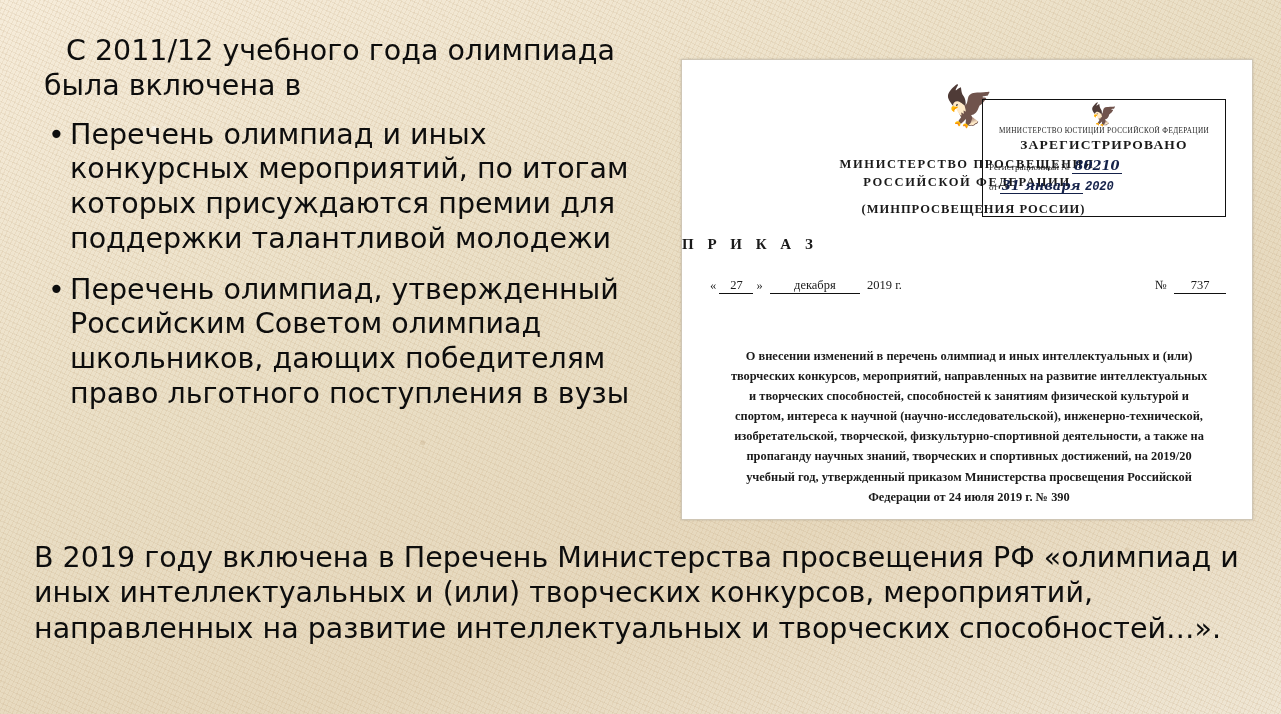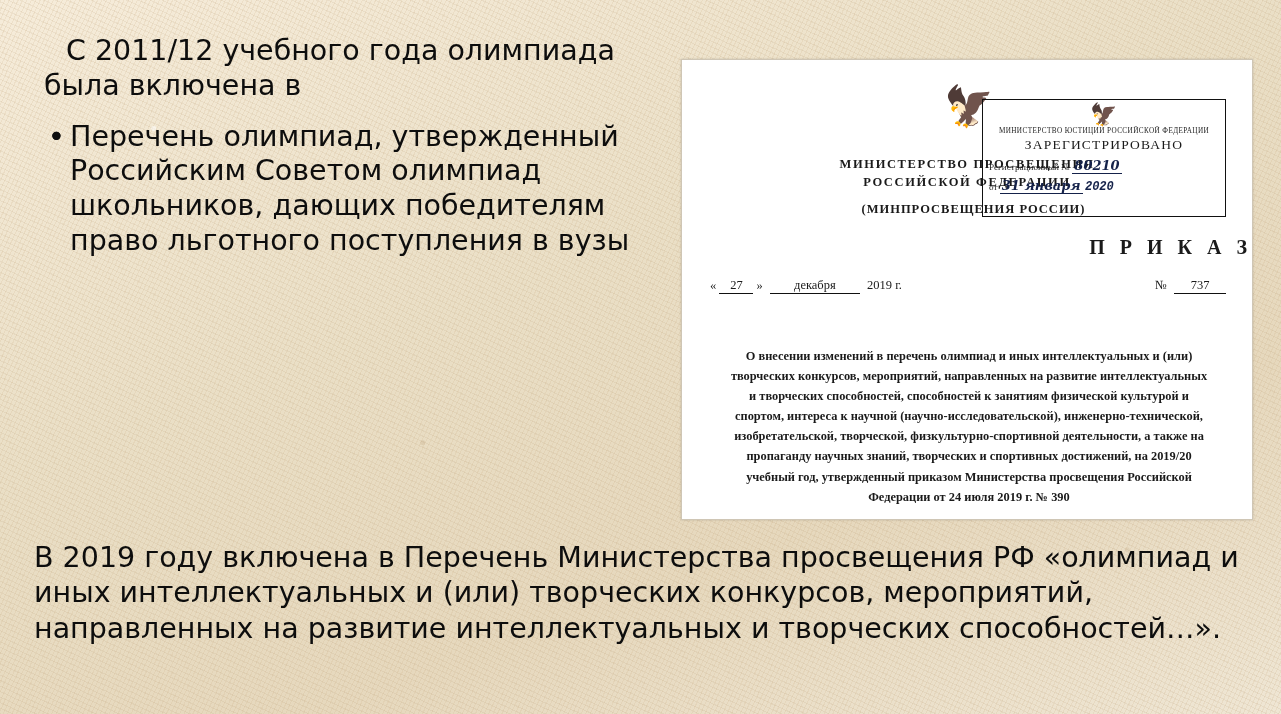--- a/index.html
+++ b/index.html
@@ -124,22 +124,22 @@
     display: block;
     margin-top: 9px;
     letter-spacing: 1.0px;
     padding-left: 13px;
   }
   .prikaz {
     position: absolute;
     left: 0;
     right: 0;
     top: 176px;
-    text-align: right;
-    font-size: 20px;
+    text-align: left;
+    font-size: 15px;
     font-weight: bold;
     letter-spacing: 5px;
   }
   
   .stamp {
     position: absolute;
     right: 26px;
     top: 39px;
     width: 244px;
     height: 118px;
@@ -152,21 +152,21 @@
     font-size: 22px;
     line-height: 22px;
   }
   .stamp-org {
     font-size: 7.2px;
     letter-spacing: 0.4px;
     margin-top: 1px;
   }
   .stamp-title {
     font-size: 13.5px;
-    font-weight: normal;
+    font-weight: bold;
     letter-spacing: 1.2px;
     margin-top: 2px;
   }
   .stamp-line {
     font-size: 9.2px;
     text-align: left;
     margin-top: 5px;
     white-space: nowrap;
   }
   .hand {
@@ -244,20 +244,21 @@
 <body>
 
 <div class="slide">
 
   <div class="left-col">
     <p class="lead">С 2011/12 учебного года олимпиада была включена в</p>
 
     <ul class="bullet-list">
       <li class="bullet-item">
         <span class="bullet-dot">•</span>
+        <span> Перечень олимпиад и иных конкурсных мероприятий, по итогам которых присуждаются премии для поддержки талантливой молодежи</span>
       </li>
       <li class="bullet-item">
         <span class="bullet-dot">•</span>
         <span> Перечень олимпиад, утвержденный Российским Советом олимпиад школьников, дающих победителям право льготного поступления в вузы</span>
       </li>
     </ul>
   </div>
 
   <div class="bottom-para">В 2019 году включена в Перечень Министерства просвещения РФ «олимпиад и иных интеллектуальных и (или) творческих конкурсов, мероприятий, направленных на развитие интеллектуальных и творческих способностей…».</div>
 

